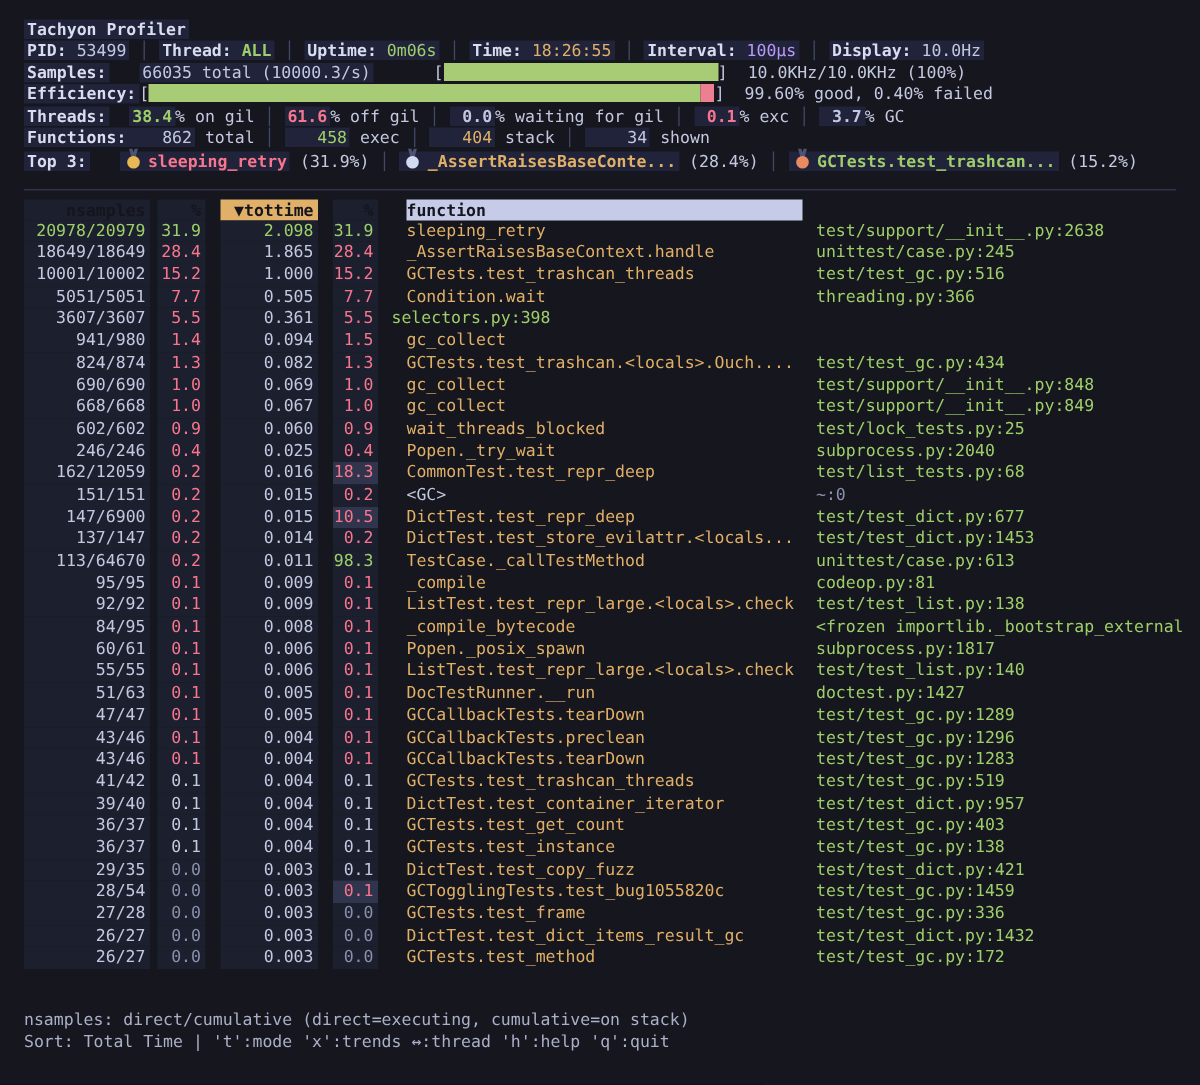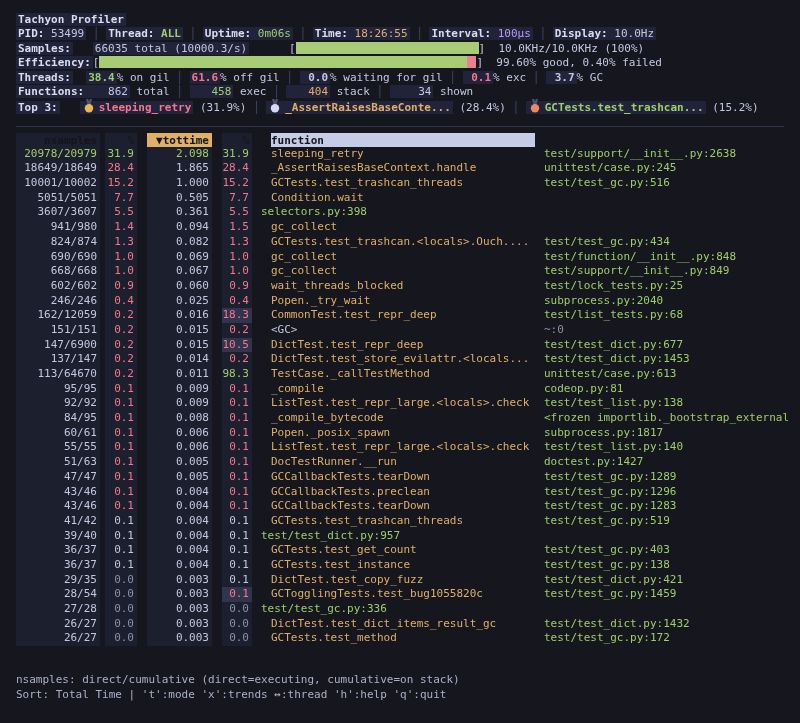--- a/index.html
+++ b/index.html
@@ -113,20 +113,21 @@
       <span class="cell cc c-red">15.2</span>
       <span class="cell cfn c-orange">GCTests.test_trashcan_threads</span>
       <span class="cell cfl c-green">test/test_gc.py:516</span>
     </div>
       <div class="trow">
       <span class="cell cns c-fg">5051/5051</span>
       <span class="cell cd c-red">7.7</span>
       <span class="cell ct c-fg">0.505</span>
       <span class="cell cc c-red">7.7</span>
       <span class="cell cfn c-orange">Condition.wait</span>
+      <span class="cell cfl c-green">threading.py:366</span>
     </div>
       <div class="trow">
       <span class="cell cns c-fg">3607/3607</span>
       <span class="cell cd c-red">5.5</span>
       <span class="cell ct c-fg">0.361</span>
       <span class="cell cc c-red">5.5</span>
       <span class="cell cfl c-green">selectors.py:398</span>
     </div>
       <div class="trow">
       <span class="cell cns c-fg">941/980</span>
@@ -142,21 +143,21 @@
       <span class="cell cc c-red">1.3</span>
       <span class="cell cfn c-orange">GCTests.test_trashcan.&lt;locals&gt;.Ouch....</span>
       <span class="cell cfl c-green">test/test_gc.py:434</span>
     </div>
       <div class="trow">
       <span class="cell cns c-fg">690/690</span>
       <span class="cell cd c-red">1.0</span>
       <span class="cell ct c-fg">0.069</span>
       <span class="cell cc c-red">1.0</span>
       <span class="cell cfn c-orange">gc_collect</span>
-      <span class="cell cfl c-green">test/function/__init__.py:848</span>
+      <span class="cell cfl c-green">test/support/__init__.py:848</span>
     </div>
       <div class="trow">
       <span class="cell cns c-fg">668/668</span>
       <span class="cell cd c-red">1.0</span>
       <span class="cell ct c-fg">0.067</span>
       <span class="cell cc c-red">1.0</span>
       <span class="cell cfn c-orange">gc_collect</span>
       <span class="cell cfl c-green">test/support/__init__.py:849</span>
     </div>
       <div class="trow">
@@ -293,20 +294,21 @@
       <span class="cell ct c-fg">0.004</span>
       <span class="cell cc c-fg">0.1</span>
       <span class="cell cfn c-orange">GCTests.test_trashcan_threads</span>
       <span class="cell cfl c-green">test/test_gc.py:519</span>
     </div>
       <div class="trow">
       <span class="cell cns c-fg">39/40</span>
       <span class="cell cd c-fg">0.1</span>
       <span class="cell ct c-fg">0.004</span>
       <span class="cell cc c-fg">0.1</span>
+      <span class="cell cfn c-orange">DictTest.test_container_iterator</span>
       <span class="cell cfl c-green">test/test_dict.py:957</span>
     </div>
       <div class="trow">
       <span class="cell cns c-fg">36/37</span>
       <span class="cell cd c-fg">0.1</span>
       <span class="cell ct c-fg">0.004</span>
       <span class="cell cc c-fg">0.1</span>
       <span class="cell cfn c-orange">GCTests.test_get_count</span>
       <span class="cell cfl c-green">test/test_gc.py:403</span>
     </div>
@@ -332,20 +334,21 @@
       <span class="cell ct c-fg">0.003</span>
       <span class="cell cc c-red hl">0.1</span>
       <span class="cell cfn c-orange">GCTogglingTests.test_bug1055820c</span>
       <span class="cell cfl c-green">test/test_gc.py:1459</span>
     </div>
       <div class="trow">
       <span class="cell cns c-fg">27/28</span>
       <span class="cell cd c-dim">0.0</span>
       <span class="cell ct c-fg">0.003</span>
       <span class="cell cc c-dim">0.0</span>
+      <span class="cell cfn c-orange">GCTests.test_frame</span>
       <span class="cell cfl c-green">test/test_gc.py:336</span>
     </div>
       <div class="trow">
       <span class="cell cns c-fg">26/27</span>
       <span class="cell cd c-dim">0.0</span>
       <span class="cell ct c-fg">0.003</span>
       <span class="cell cc c-dim">0.0</span>
       <span class="cell cfn c-orange">DictTest.test_dict_items_result_gc</span>
       <span class="cell cfl c-green">test/test_dict.py:1432</span>
     </div>

